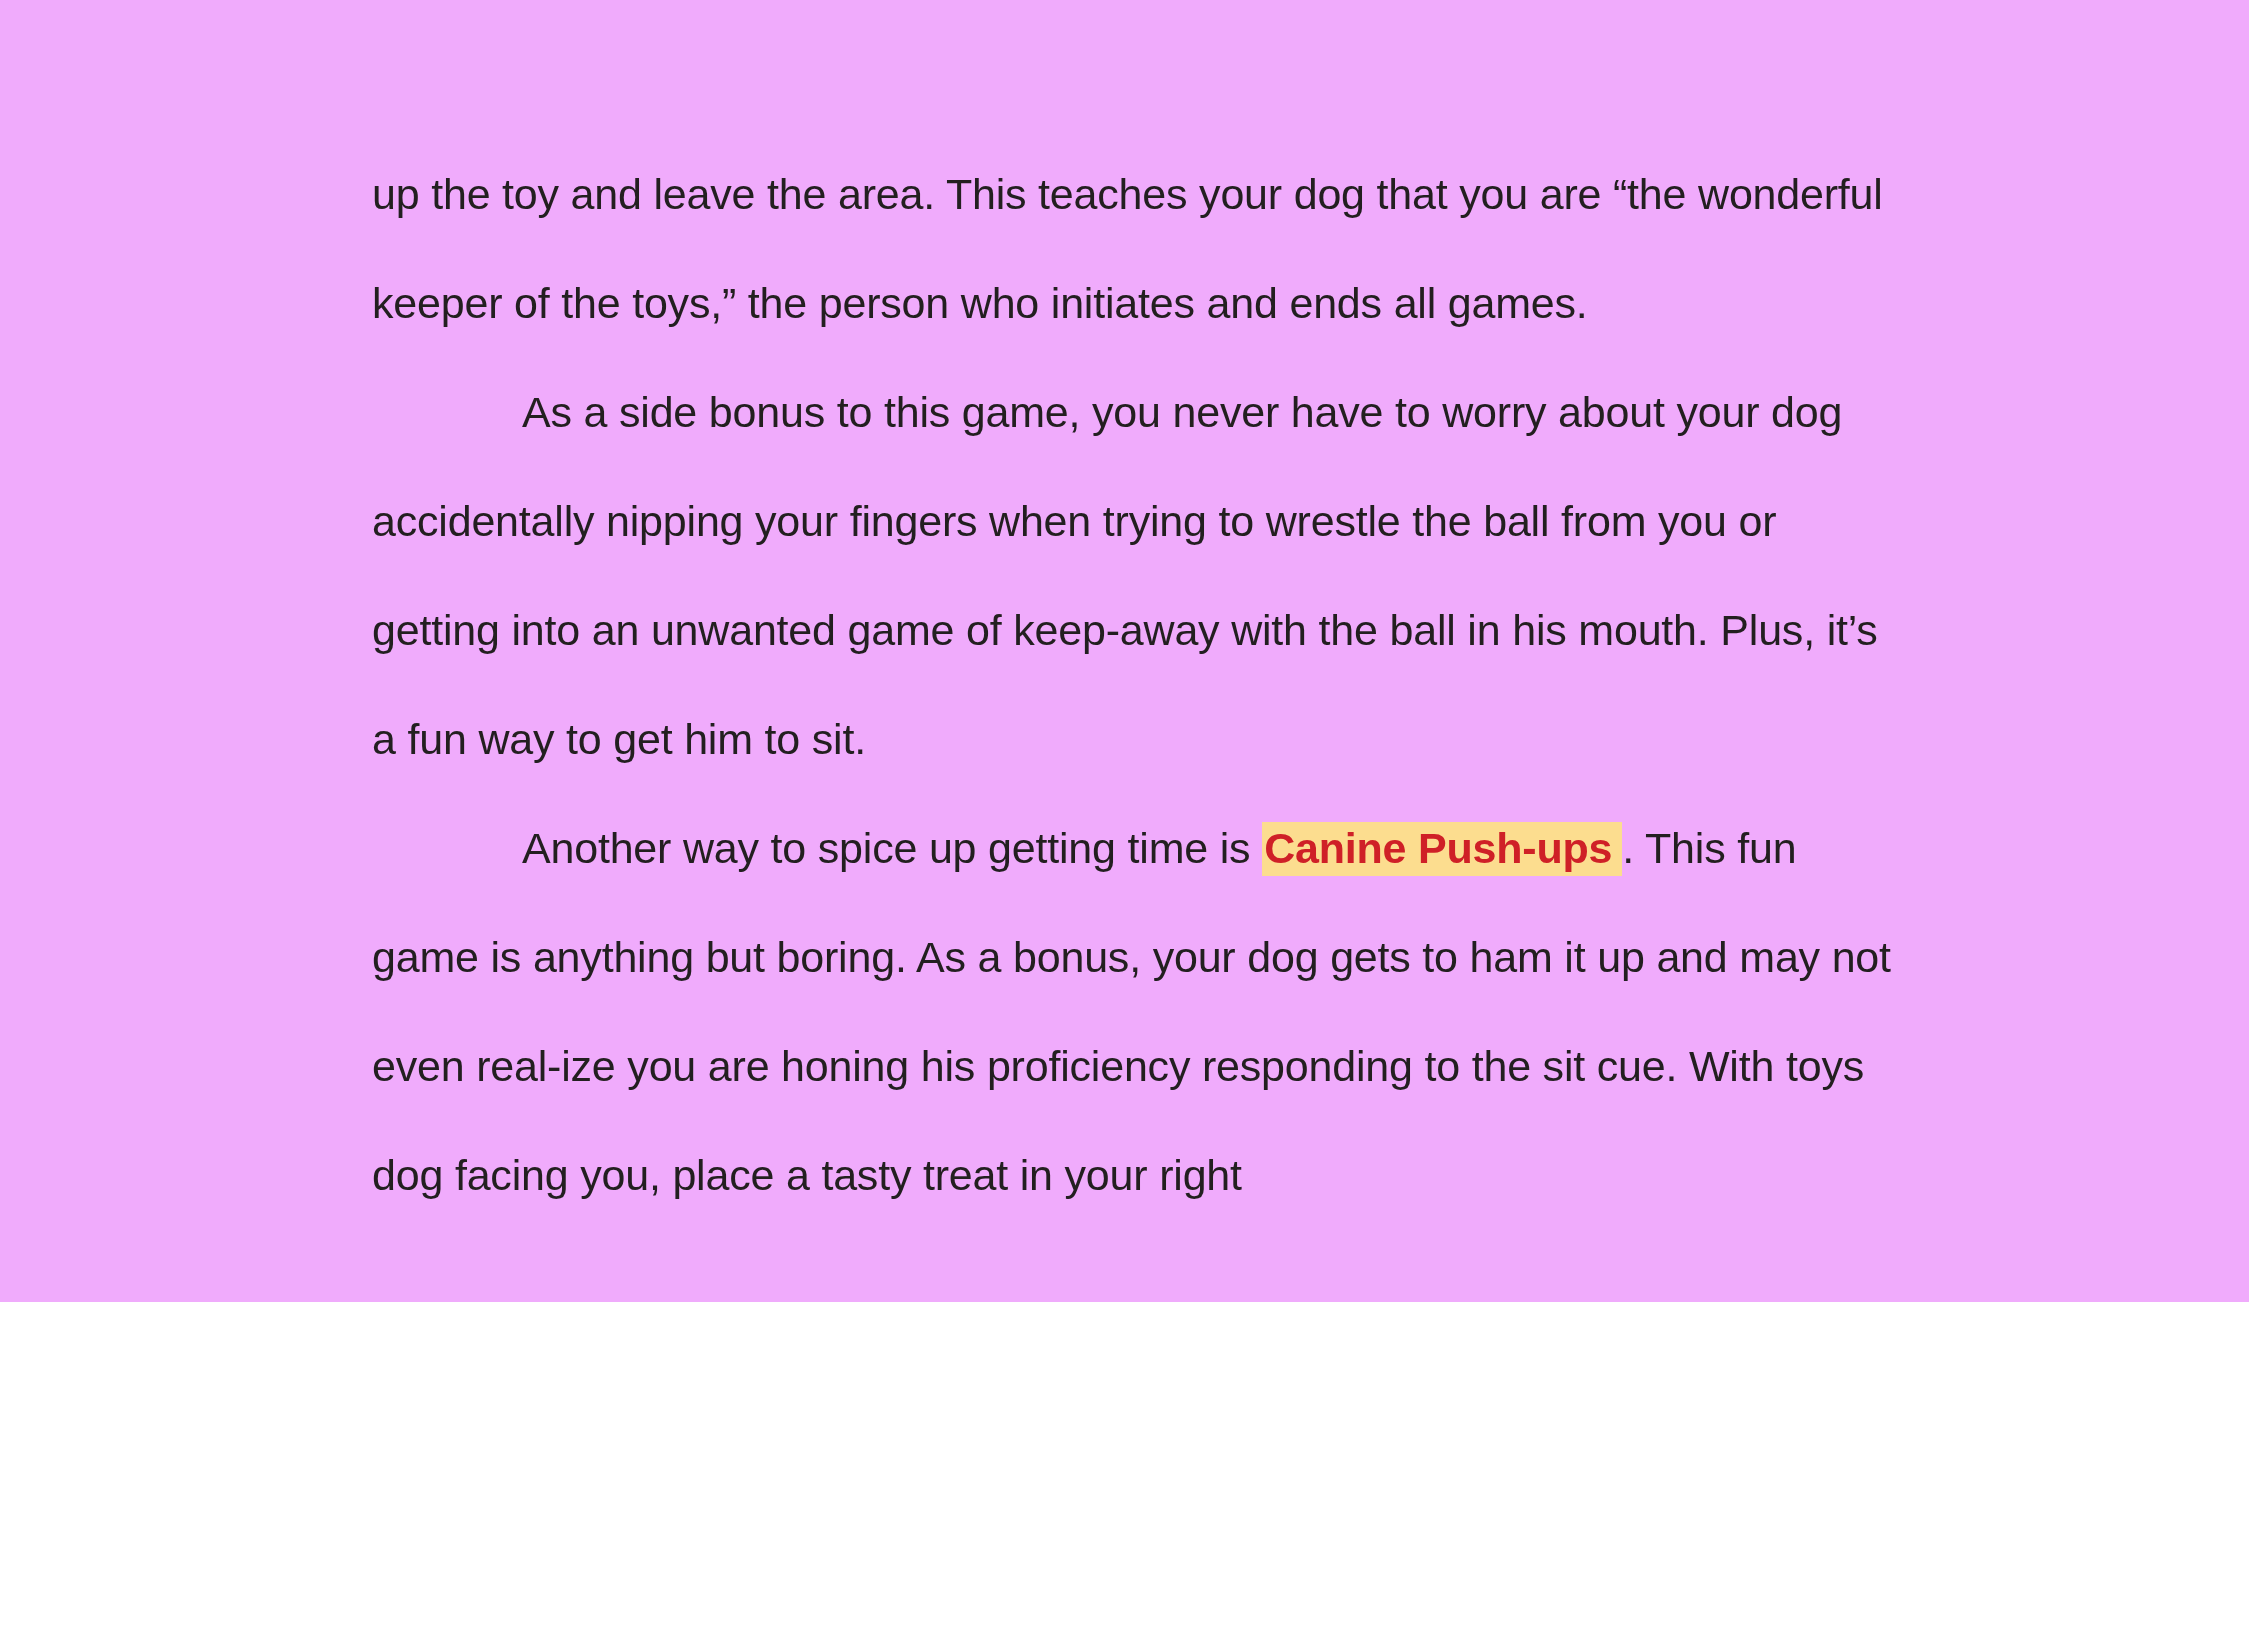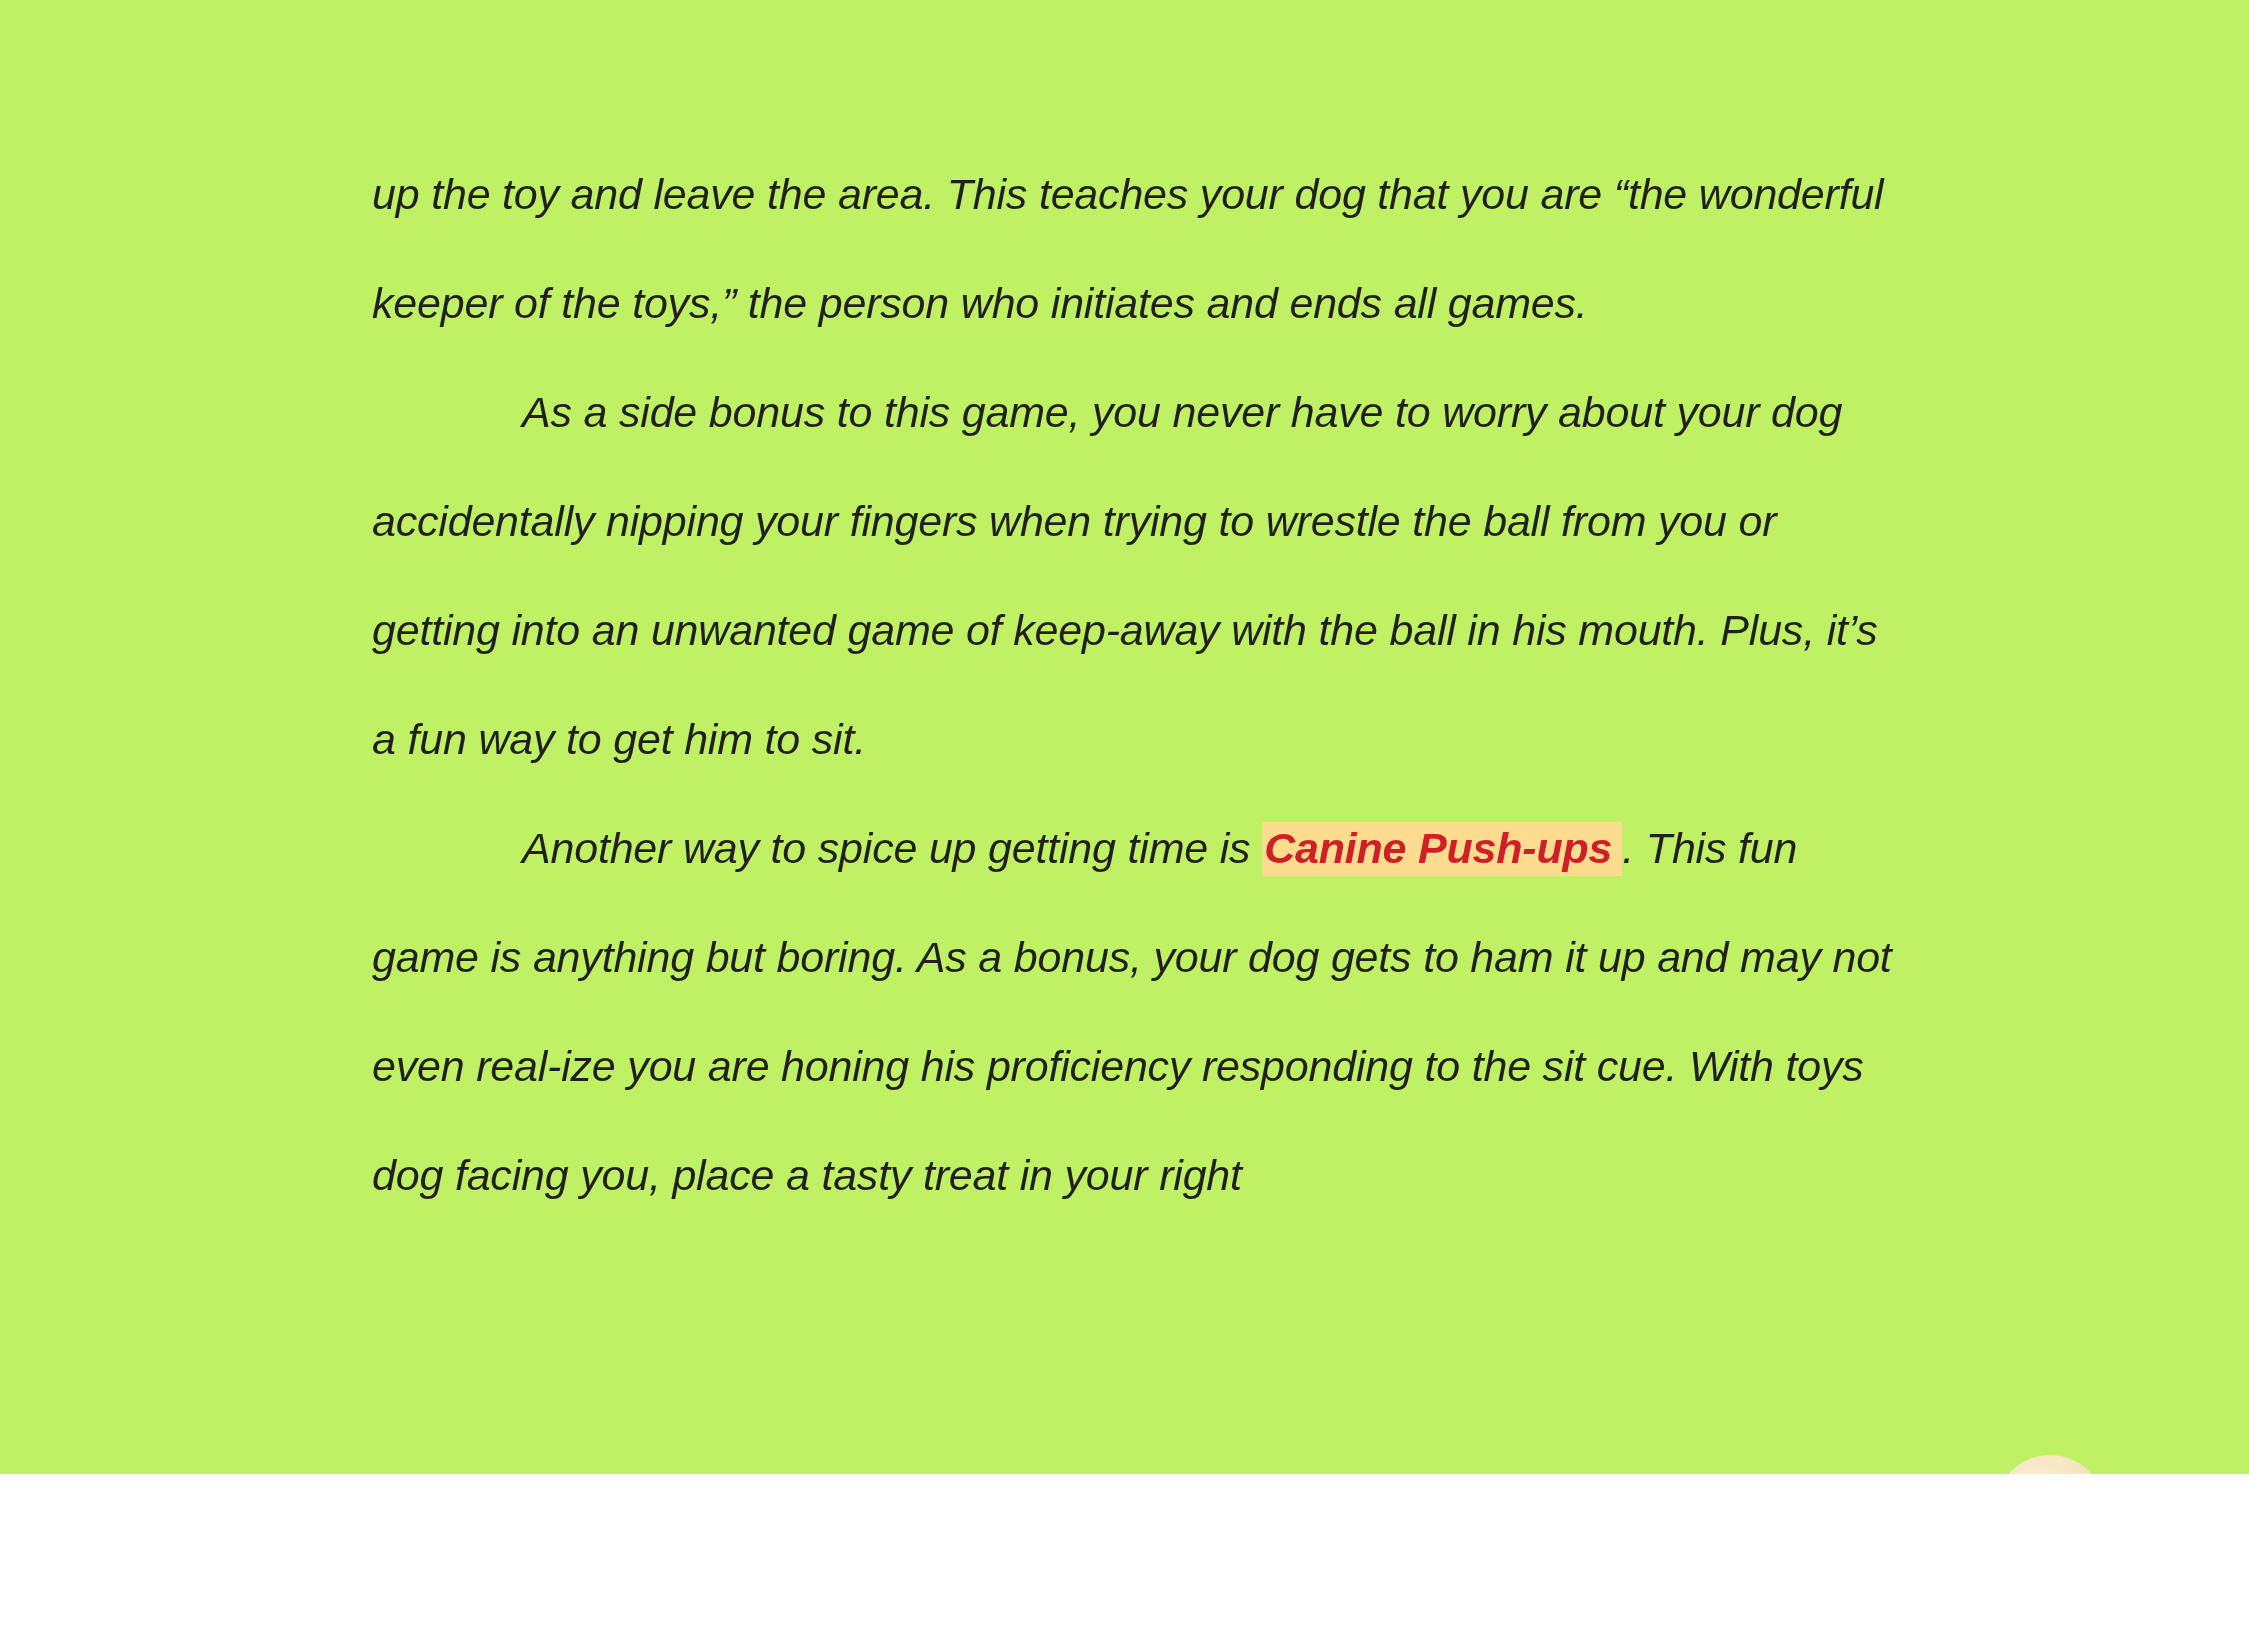--- a/index.html
+++ b/index.html
@@ -10,25 +10,24 @@
   body {
     width: 2250px;
     height: 1650px;
     font-family: "Liberation Sans", sans-serif;
     color: #231f20;
     -webkit-font-smoothing: antialiased;
   }
   .page {
     position: relative;
     width: 2250px;
-    height: 1474px;
+    height: 1302px;
     box-sizing: border-box;
-    background: #bef264;
+    background: #f0abfc;
     overflow: hidden;
-    font-style: italic;
   }
   .text-block {
     position: absolute;
     left: 372px;
     top: 140px;
     width: 1522px;
   }
   .para {
     margin: 0;
     font-size: 43px;

